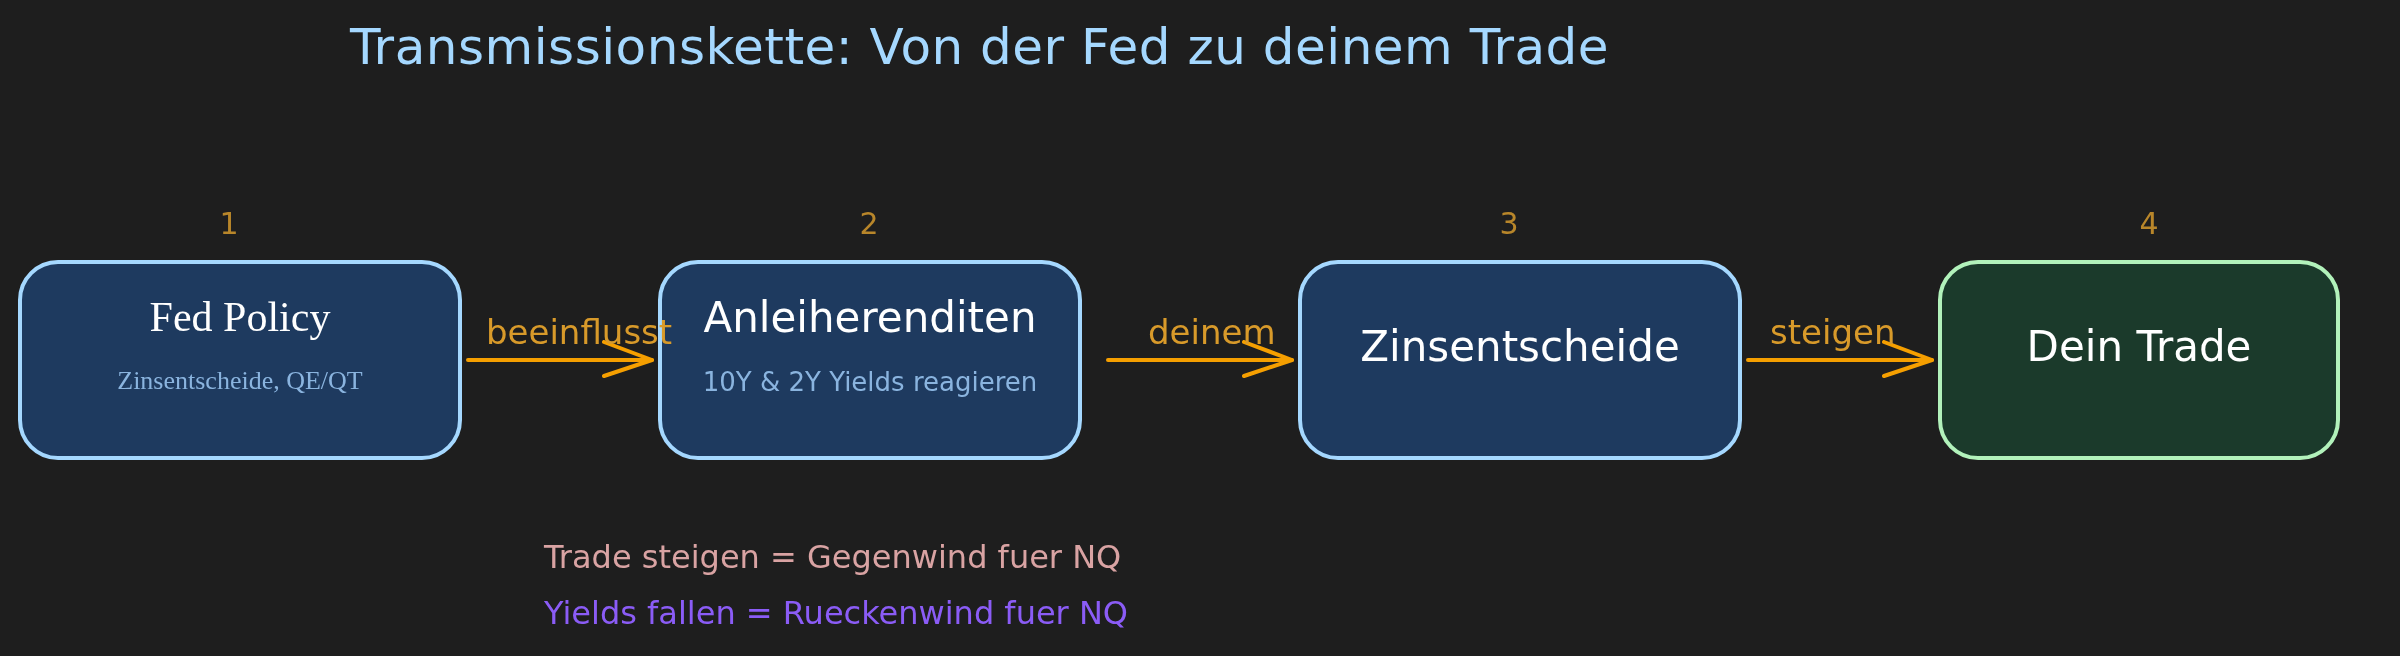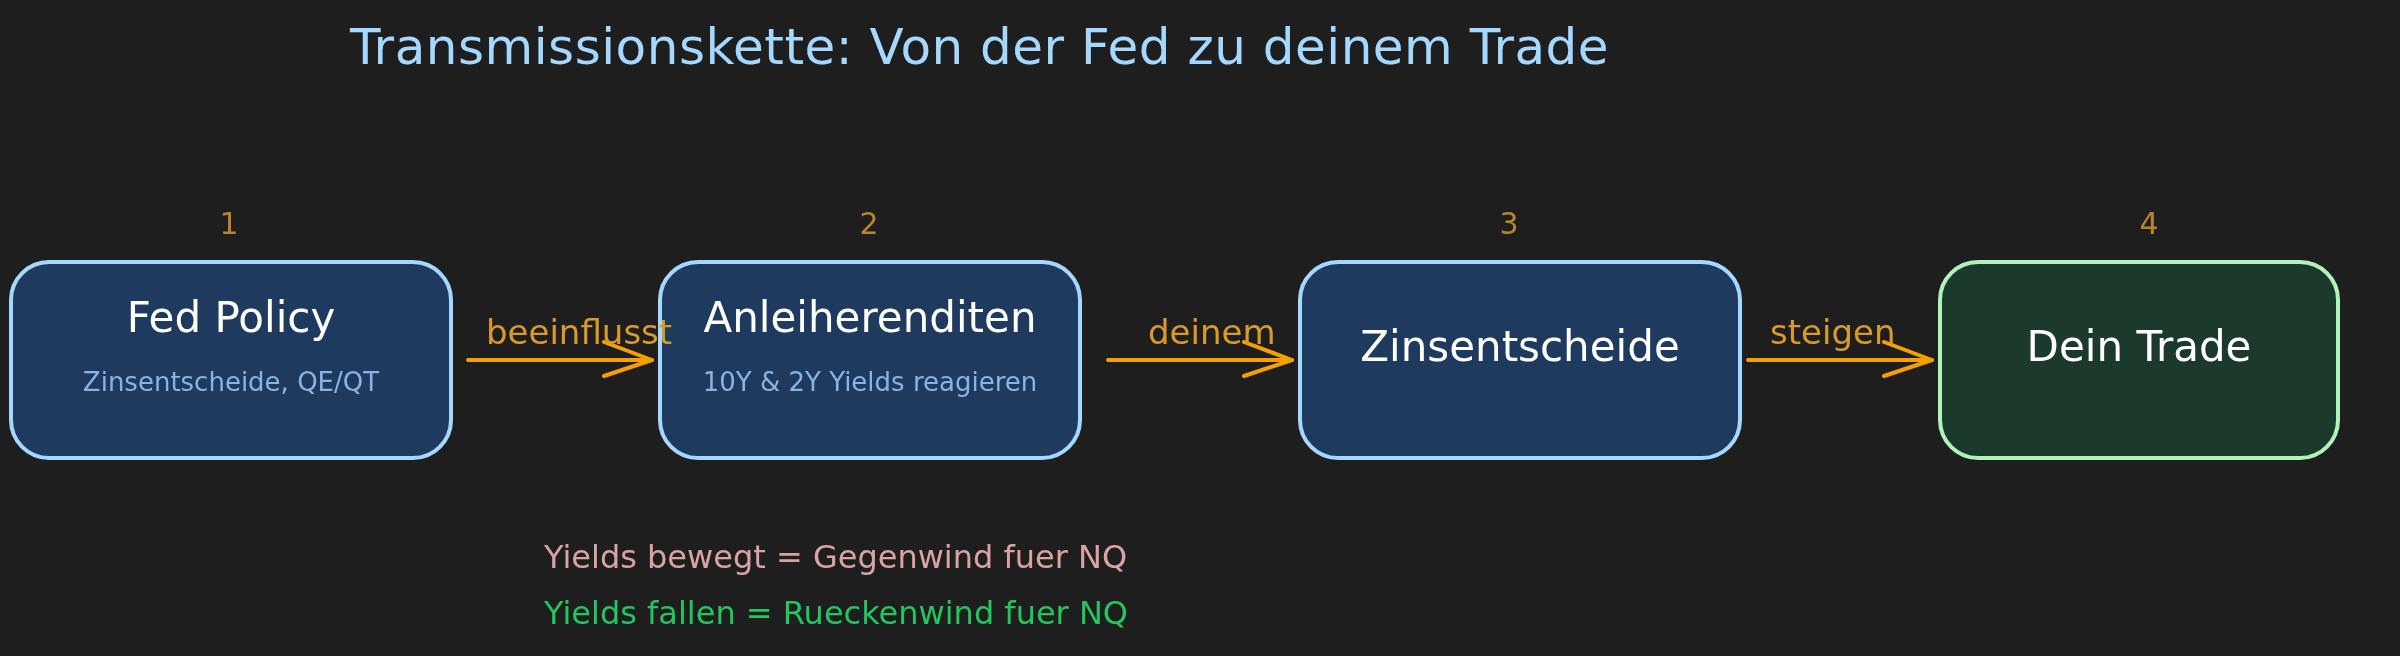--- a/index.html
+++ b/index.html
@@ -8,33 +8,33 @@
   .step{position:absolute;top:206px;width:40px;text-align:center;font-size:30px;color:#b8862a;}
   .box{position:absolute;top:260px;height:200px;box-sizing:border-box;border:4px solid #a5d8ff;border-radius:40px;background:#1e3a5f;display:flex;flex-direction:column;align-items:center;justify-content:center;text-align:center;}
   .box.green{border-color:#b2f2bb;background:#1b3a2b;}
   .box-title{font-size:42px;color:#ffffff;margin-top:-28px;}
   .box-sub{font-size:26px;color:#8ab4df;margin-top:22px;line-height:36px;}
   .box.green .box-sub{color:#8fd19e;}
   .arrow{position:absolute;top:340px;width:190px;height:40px;}
   .arrow-label{position:absolute;top:312px;font-size:34px;color:#d89a2a;}
   .note{position:absolute;left:544px;font-size:32px;}
   .note.red{top:538px;color:#d9a3a3;}
-  .note.green{top:594px;color:#22c55e;}
+  .note.green{top:594px;color:#8b5cf6;}
 </style>
 </head>
 <body>
 
 <div class="title">Transmissionskette: Von der Fed zu deinem Trade</div>
 
 <div class="step" style="left:209px;">1</div>
 <div class="step" style="left:849px;">2</div>
 <div class="step" style="left:1489px;">3</div>
 <div class="step" style="left:2129px;">4</div>
 
-<div class="box" style="left:9px;width:444px;">
+<div class="box" style="left:18px;width:444px;font-family:Liberation Serif, serif;">
   <div class="box-title">Fed Policy</div>
   <div class="box-sub">Zinsentscheide, QE/QT</div>
 </div>
 
 <div class="box" style="left:658px;width:424px;">
   <div class="box-title">Anleiherenditen</div>
   <div class="box-sub">10Y &amp; 2Y Yields reagieren</div>
 </div>
 
 <div class="box" style="left:1298px;width:444px;">
@@ -56,14 +56,14 @@
   <polyline points="138,2 186,20 138,36" fill="none" stroke="#f59f00" stroke-width="4" stroke-linecap="round" stroke-linejoin="round"></polyline>
 </svg>
 <div class="arrow-label" style="left:1148px;">deinem</div>
 
 <svg class="arrow" style="left:1746px;" viewBox="0 0 190 40">
   <line x1="2" y1="20" x2="186" y2="20" stroke="#f59f00" stroke-width="4" stroke-linecap="round"></line>
   <polyline points="138,2 186,20 138,36" fill="none" stroke="#f59f00" stroke-width="4" stroke-linecap="round" stroke-linejoin="round"></polyline>
 </svg>
 <div class="arrow-label" style="left:1770px;">steigen</div>
 
-<div class="note red">Yields bewegt = Gegenwind fuer NQ</div>
+<div class="note red">Trade steigen = Gegenwind fuer NQ</div>
 <div class="note green">Yields fallen = Rueckenwind fuer NQ</div>
 
 </body></html>

